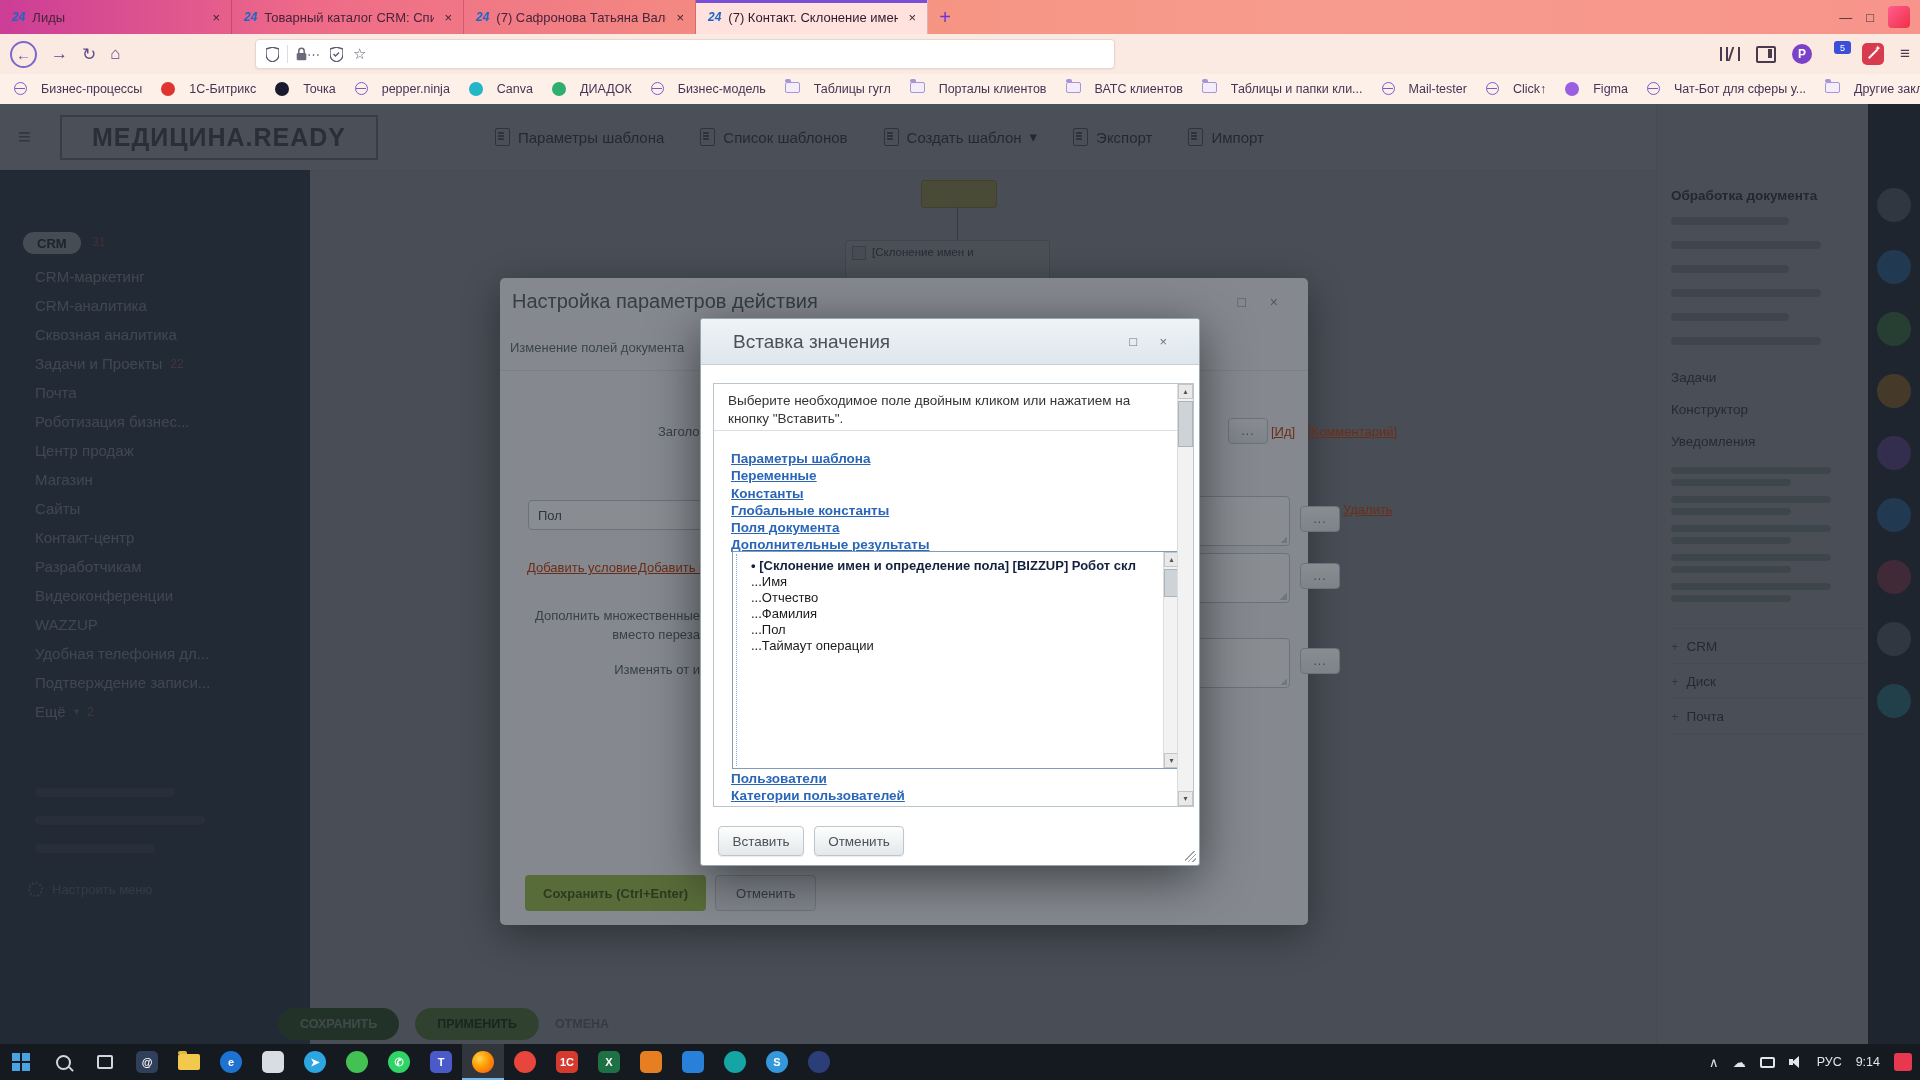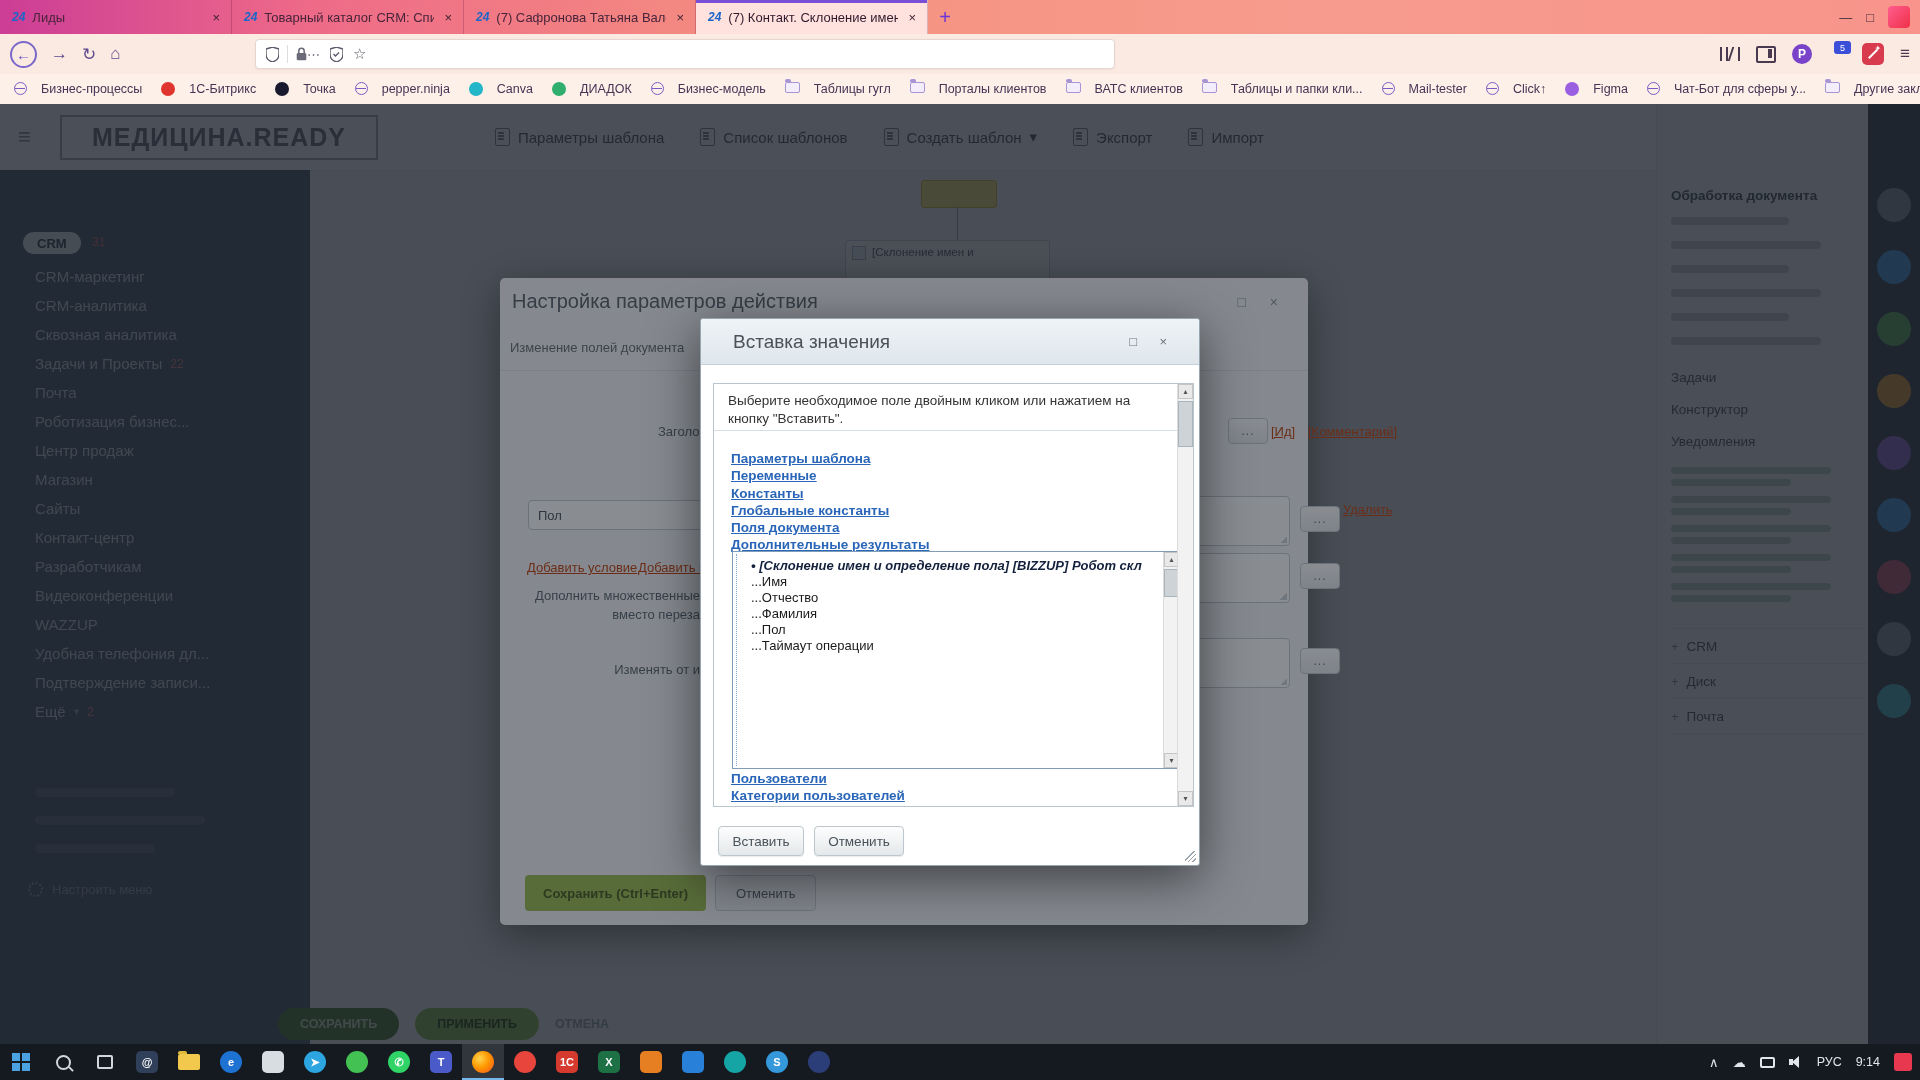--- a/index.html
+++ b/index.html
@@ -137,21 +137,21 @@
 .m-max{right:62px}.m-close{right:32px}
 .m-panel{position:absolute;left:12px;top:64px;width:481px;height:424px;border:1px solid #b9c6cd;background:#fff;box-sizing:border-box}
 .m-instr{position:absolute;left:14px;top:8px;width:430px;font-size:13.5px;color:#333;line-height:1.35}
 .m-div{position:absolute;left:0;top:46px;width:100%;height:1px;background:#d8e0e5}
 .m-links{position:absolute;left:17px;top:66px}
 .m-link{display:block;font-size:13.5px;font-weight:bold;color:#2a66b8;text-decoration:underline;line-height:17.3px;cursor:pointer;white-space:nowrap}
 .m-listbox{position:absolute;left:18px;top:167px;width:448px;height:218px;border:1px solid #7f9db9;box-sizing:border-box;overflow:hidden}
 .m-guide{position:absolute;left:3px;top:2px;bottom:2px;width:0;border-left:1px dotted #7fa8d8}
 .m-tree{position:absolute;left:18px;top:6px;width:395px}
 .m-treeitem{font-size:13px;color:#1a1a1a;line-height:16px;white-space:nowrap;overflow:hidden;cursor:pointer}
-.m-treeitem.em{font-weight:bold;font-style:italic;color:#14213d}
+.m-treeitem.em{font-weight:bold;color:#14213d}
 .m-blinks{position:absolute;left:17px;top:386px}
 .scrollbar{position:absolute;width:15px;background:#f2f2f2;border-left:1px solid #dcdcdc}
 .sb-outer{right:0;top:0;height:422px}
 .sb-inner{right:0;top:0;height:216px}
 .sb-btn{position:absolute;left:0;width:15px;height:15px;background:#e9e9e9;border:1px solid #c5c5c5;box-sizing:border-box;color:#555;font-size:8px;display:flex;align-items:center;justify-content:center;cursor:pointer}
 .sb-up{top:0}.sb-dn{bottom:0}
 .sb-thumb{position:absolute;left:0;top:17px;width:15px;background:#cdd3d7;border:1px solid #aab4bb;box-sizing:border-box;cursor:pointer}
 .m-btn{position:absolute;top:507px;height:30px;border:1px solid #bcc6cc;border-radius:4px;background:linear-gradient(#fdfdfd,#e4e8ea);font-size:13.5px;color:#4a525a;display:flex;align-items:center;justify-content:center;cursor:pointer;box-shadow:0 1px 1px rgba(0,0,0,.08);box-sizing:border-box}
 .m-insert{left:17px;width:86px}
 .m-cancel{left:113px;width:90px}
@@ -614,21 +614,21 @@
       <span class="pd-link abs" style="left:808px;top:146px">[Комментарий]</span>
 
       <div class="pd-combo">Пол</div>
       <div class="pd-ta" style="left:483px;top:218px"></div>
       <div class="pd-dots" style="left:800px;top:228px">...</div>
       <span class="pd-link abs" style="left:843px;top:224px">Удалить</span>
 
       <span class="pd-link abs" style="left:27px;top:282px">Добавить условие</span>
       <span class="pd-link abs" style="left:138px;top:282px">Добавить п</span>
 
-      <div class="pd-rlabel" style="left:0;top:308px;width:200px">
+      <div class="pd-rlabel" style="left:0;top:328px;width:200px">
         <span>Дополнить множественные</span><br>
         <span>вместо переза</span>
       </div>
       <div class="pd-ta" style="left:483px;top:275px"></div>
       <div class="pd-dots" style="left:800px;top:285px">...</div>
 
       <div class="pd-rlabel" style="left:0;top:382px;width:200px">Изменять от и</div>
       <div class="pd-ta" style="left:483px;top:360px"></div>
       <div class="pd-dots" style="left:800px;top:370px">...</div>
 

